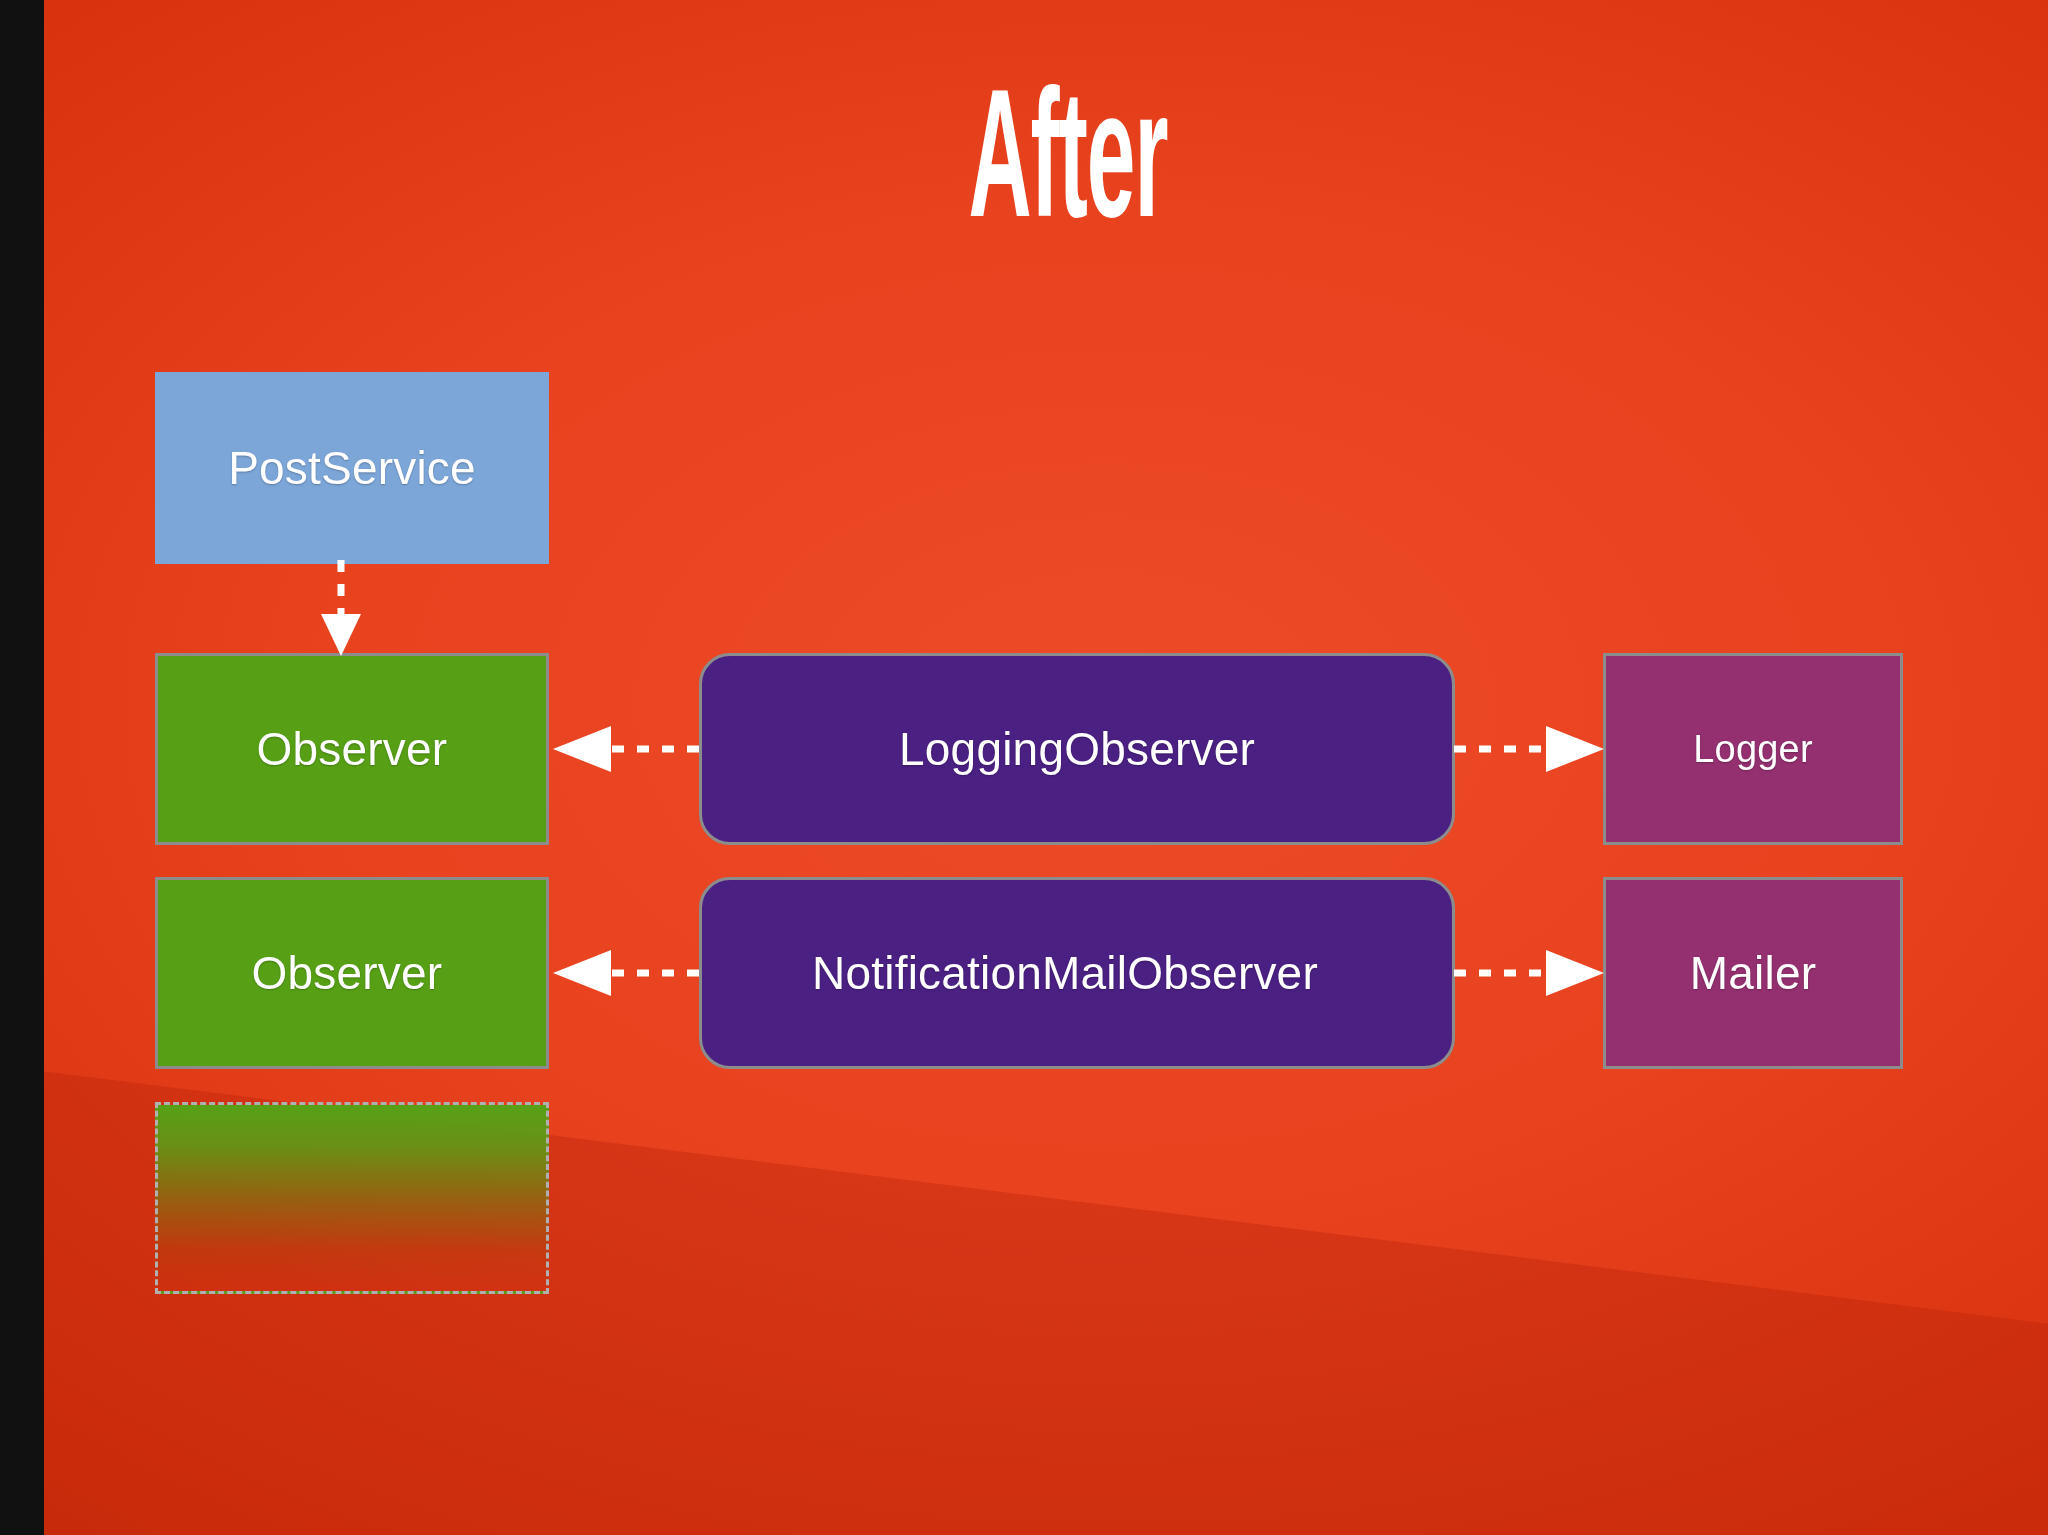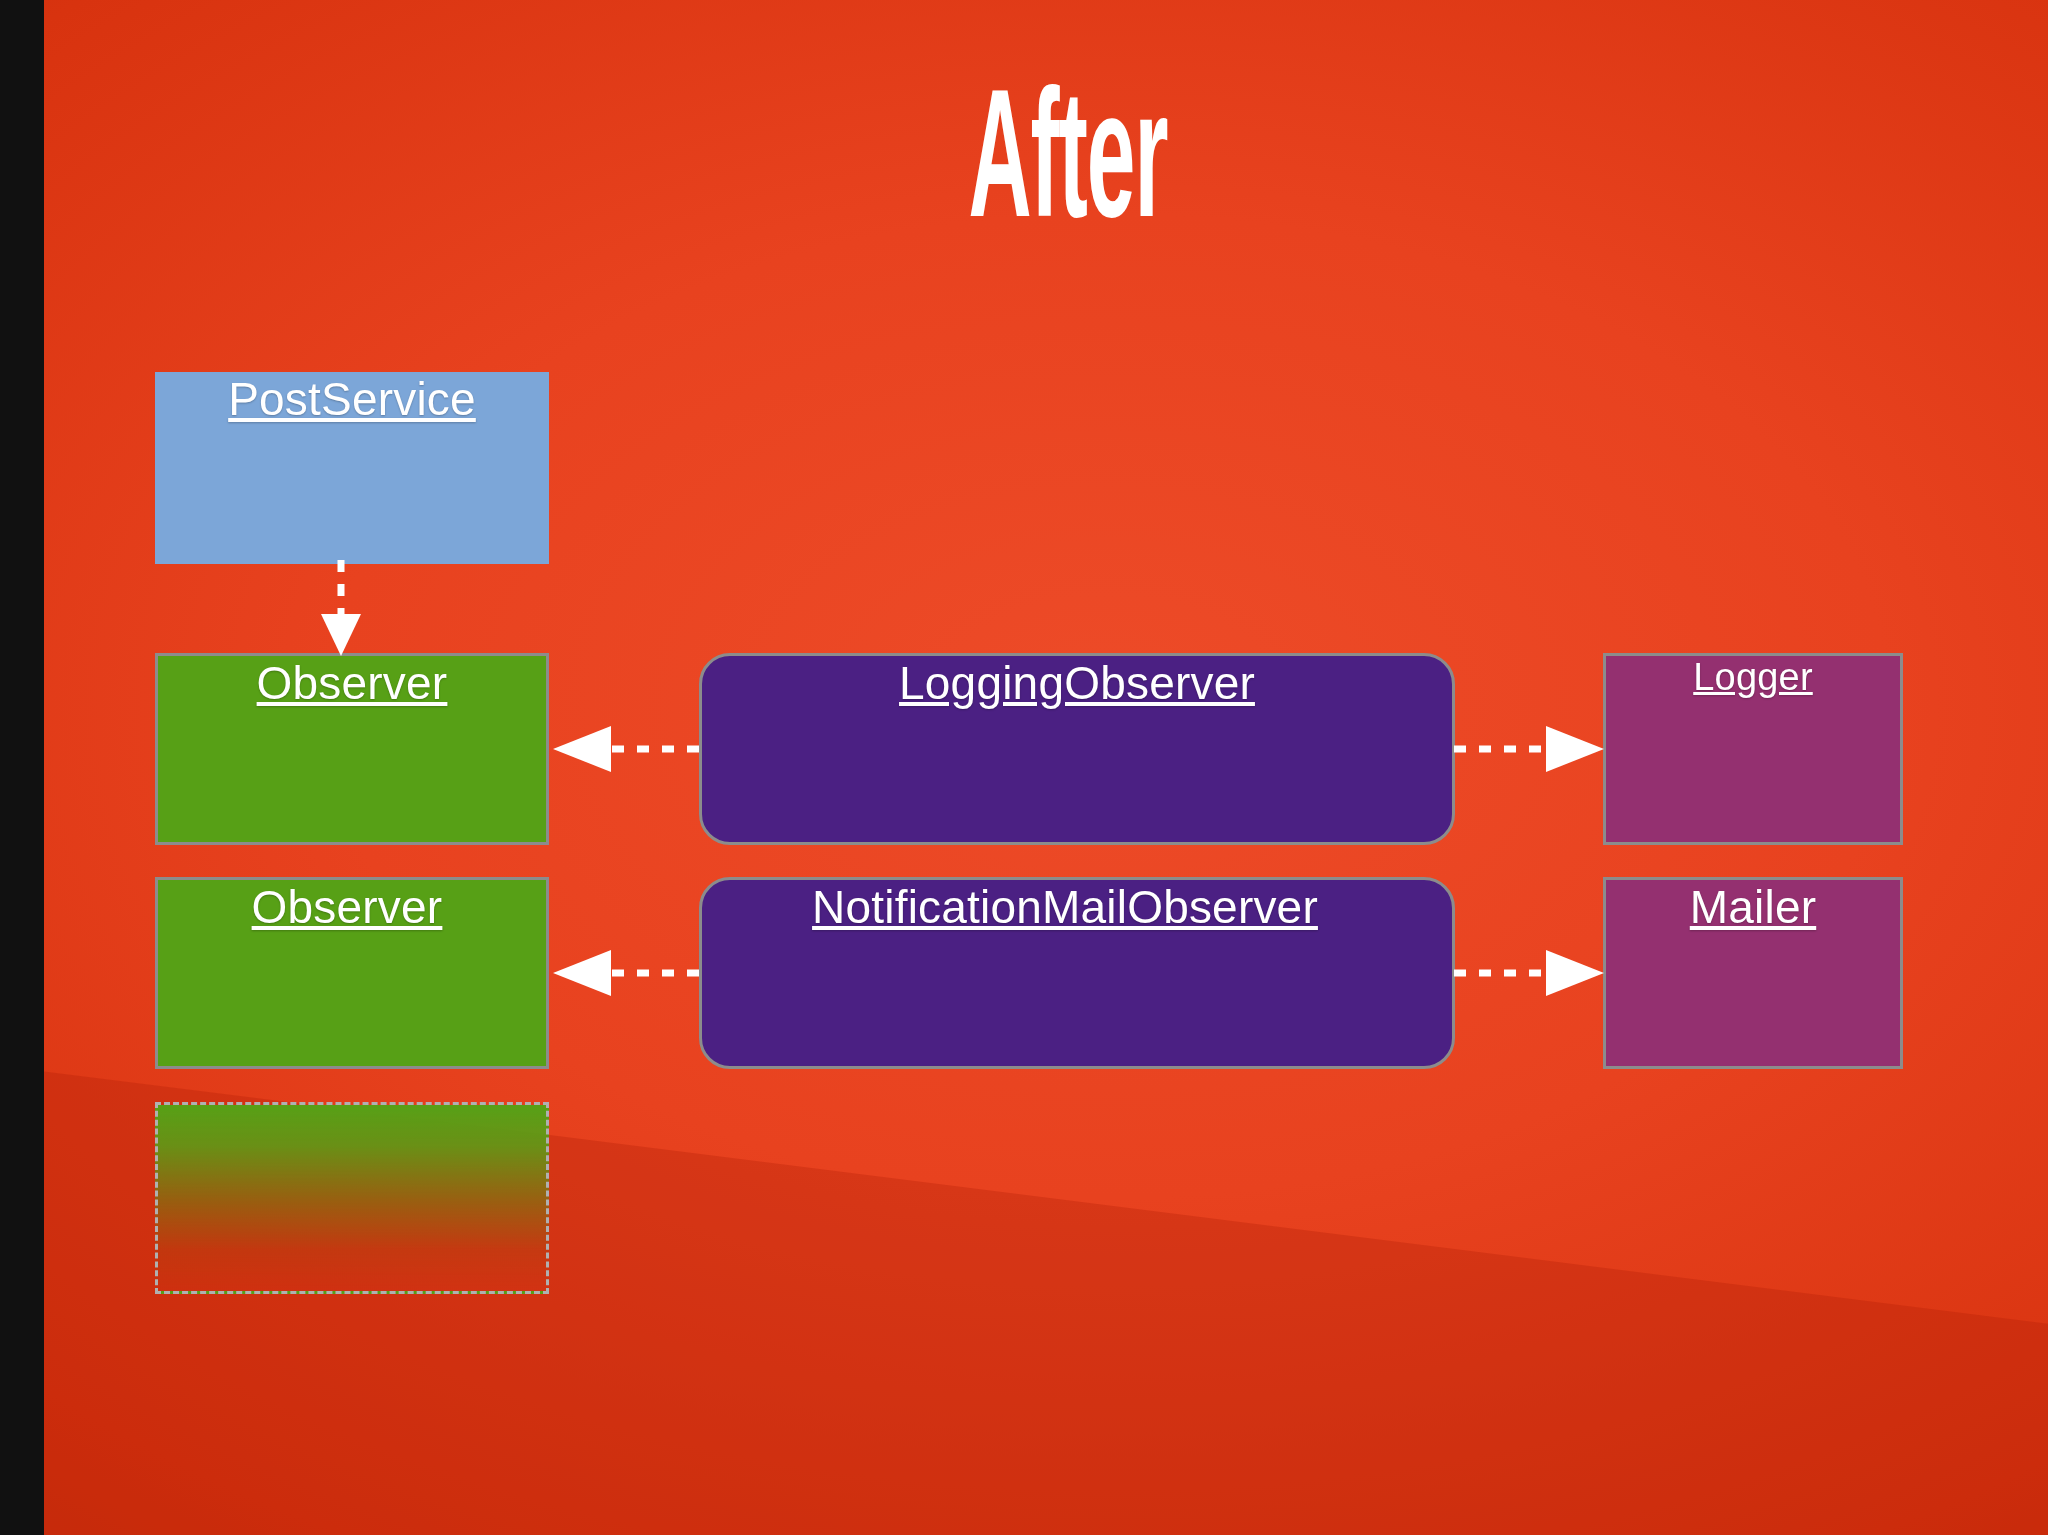--- a/index.html
+++ b/index.html
@@ -24,27 +24,27 @@
     width: 2048px; height: 1535px;
     background: #AF1F07;
     opacity: 0.30;
     clip-path: polygon(0% 69.8%, 100% 86.6%, 100% 100%, 0% 100%);
     pointer-events: none;
   }
   
   .node {
     position: absolute;
     display: flex;
+    align-items: center;
     justify-content: center;
     color: #ffffff;
     font-weight: 400;
     letter-spacing: 0.2px;
     text-shadow: 0 1px 2px rgba(0,0,0,0.25);
     box-sizing: border-box;
-    text-decoration: underline;
   }
   .node.bordered {
     border: 3px solid #8C8C8C;
   }
   .node.blue   { background: #7CA6D8; }
   .node.green  { background: #57A016; }
   .node.purple { background: #4B2083; border-radius: 31px; }
   .node.plum   { background: #943070; }
 
   

